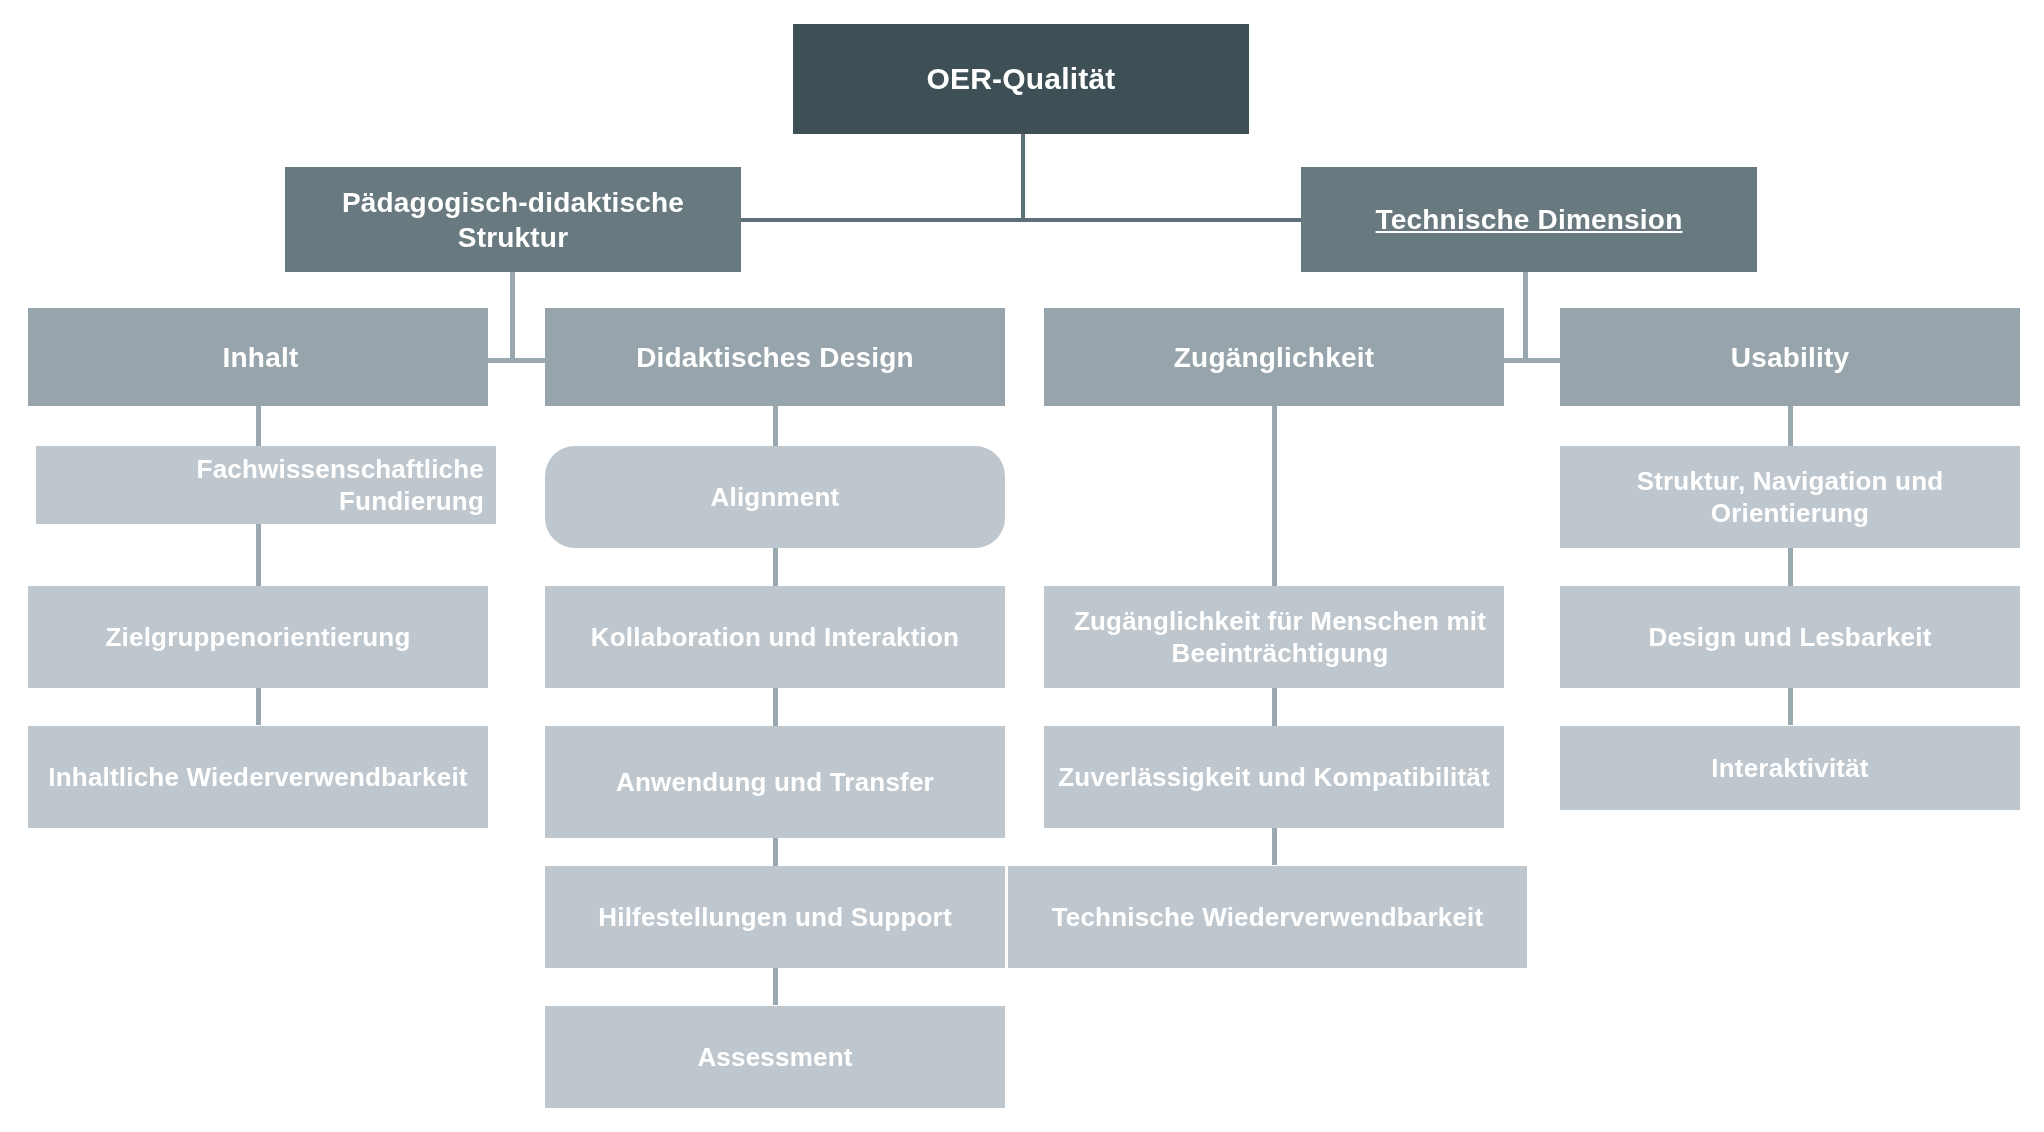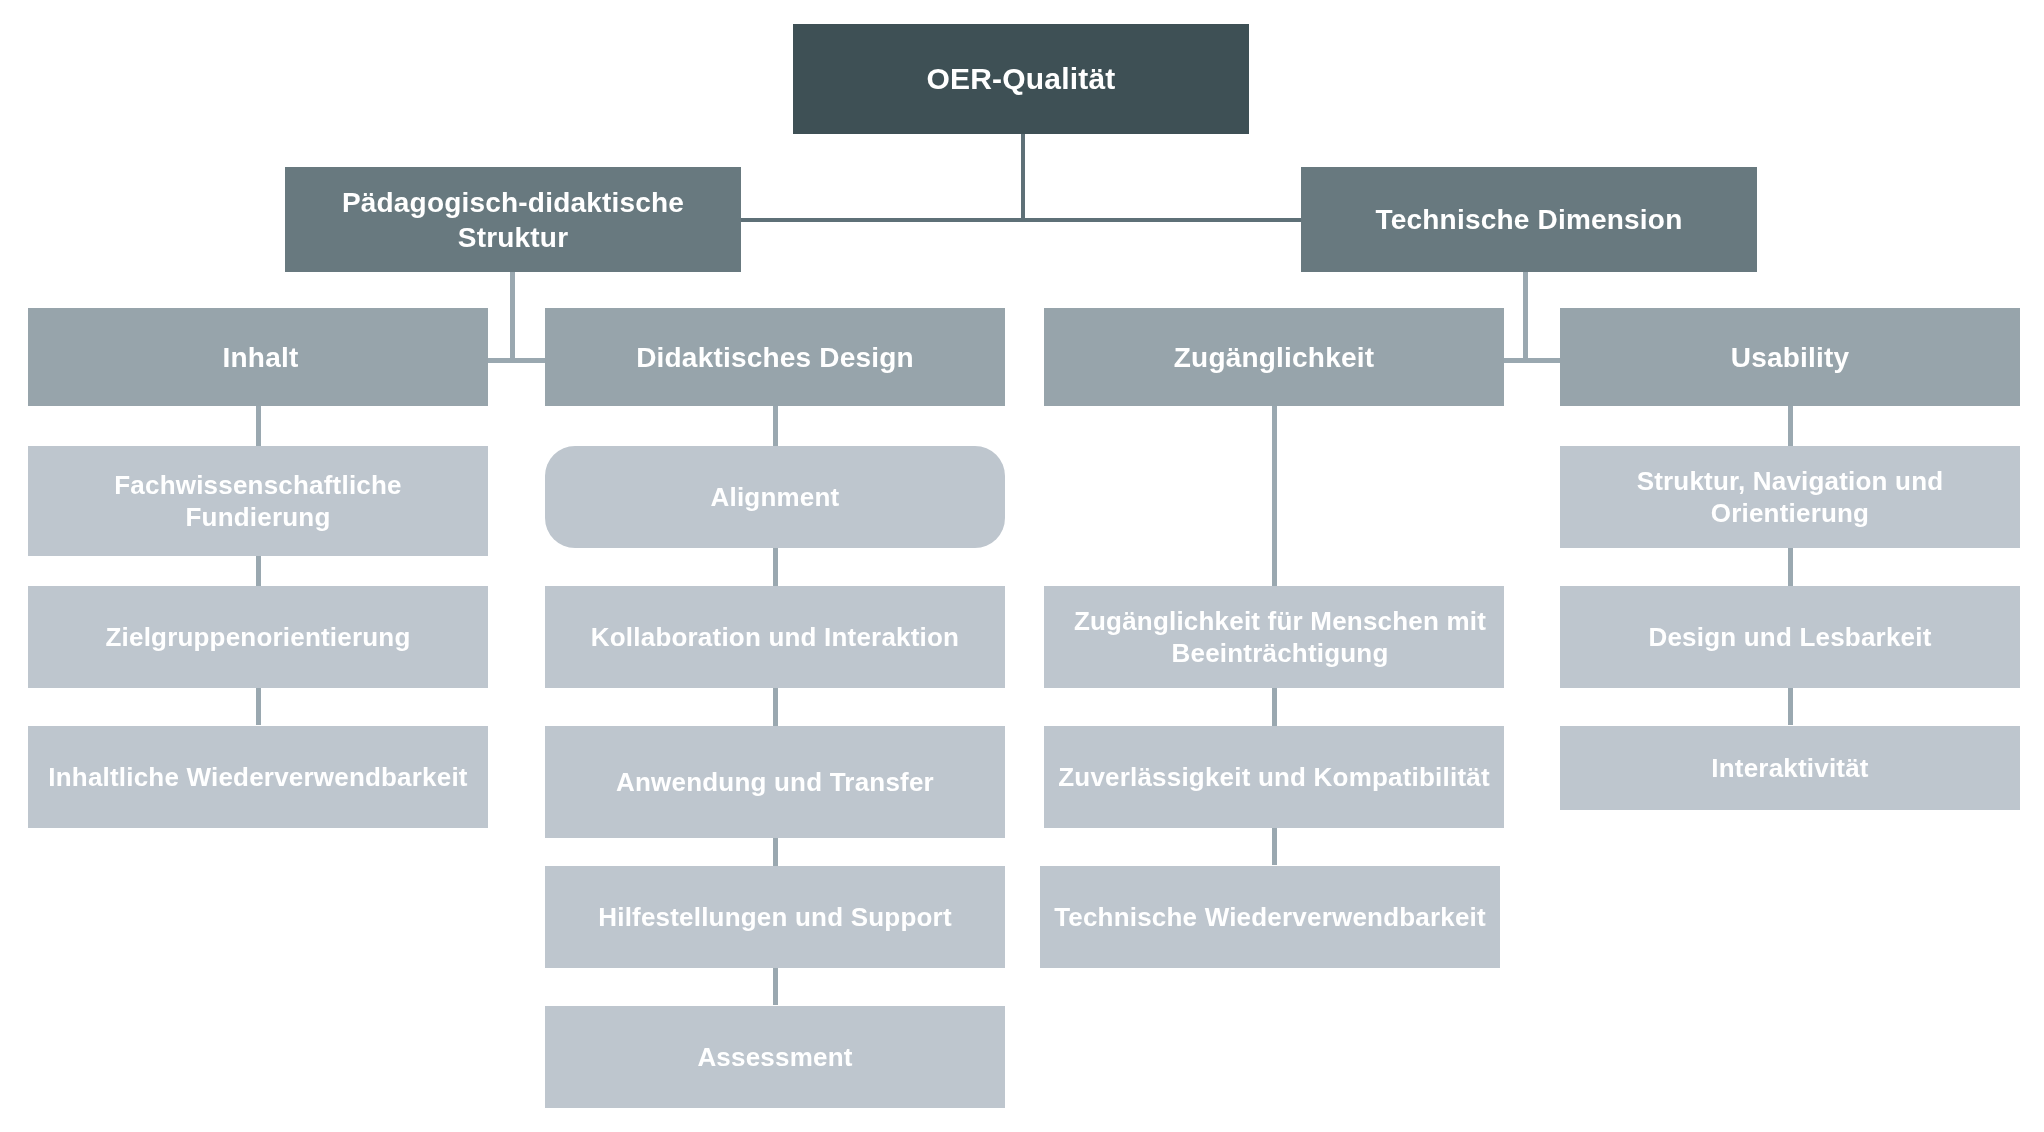--- a/index.html
+++ b/index.html
@@ -68,41 +68,41 @@
   <div class="conn v" style="left:1788px;top:405px;width:5px;height:320px;"></div>
 
   <div class="node lvl-root" style="left:793px;top:24px;width:456px;height:110px;">
     <span>OER-Qualität</span>
   </div>
 
   <div class="node lvl-dim" style="left:285px;top:167px;width:456px;height:105px;">
     <span>Pädagogisch-didaktische Struktur</span>
   </div>
 
-  <div class="node lvl-dim" style="left:1301px;top:167px;width:456px;height:105px;">
+  <div class="node lvl-dim" style="left:1301px;top:167px;width:456px;height:105px;text-decoration:underline;">
     <span>Technische Dimension</span>
   </div>
 
   <div class="node lvl-cat" style="left:28px;top:308px;width:460px;height:98px;padding-left:17px;">
     <span>Inhalt</span>
   </div>
 
   <div class="node lvl-cat" style="left:1044px;top:308px;width:460px;height:98px;">
     <span>Zugänglichkeit</span>
   </div>
 
   <div class="node lvl-cat" style="left:545px;top:308px;width:460px;height:98px;">
     <span>Didaktisches Design</span>
   </div>
 
   <div class="node lvl-cat" style="left:1560px;top:308px;width:460px;height:98px;">
     <span>Usability</span>
   </div>
 
-  <div class="node lvl-leaf" style="left:28px;top:446px;width:460px;height:110px;">
+  <div class="node lvl-leaf" style="left:36px;top:446px;width:460px;height:78px;text-align:right;">
     <span>Fachwissenschaftliche Fundierung</span>
   </div>
   <div class="node lvl-leaf" style="left:28px;top:586px;width:460px;height:102px;">
     <span>Zielgruppenorientierung</span>
   </div>
   <div class="node lvl-leaf" style="left:28px;top:726px;width:460px;height:102px;">
     <span>Inhaltliche Wiederverwendbarkeit</span>
   </div>
 
   <div class="node lvl-leaf" style="left:545px;top:446px;width:460px;height:102px;border-radius:30px;">
@@ -120,21 +120,21 @@
   <div class="node lvl-leaf" style="left:545px;top:1006px;width:460px;height:102px;">
     <span>Assessment</span>
   </div>
 
   <div class="node lvl-leaf" style="left:1044px;top:586px;width:460px;height:102px;padding-left:24px;">
     <span>Zugänglichkeit für Menschen mit Beeinträchtigung</span>
   </div>
   <div class="node lvl-leaf" style="left:1044px;top:726px;width:460px;height:102px;">
     <span>Zuverlässigkeit und Kompatibilität</span>
   </div>
-  <div class="node lvl-leaf" style="left:1040px;top:866px;width:460px;height:102px;">
+  <div class="node lvl-leaf" style="left:1008px;top:866px;width:519px;height:102px;">
     <span>Technische Wiederverwendbarkeit</span>
   </div>
 
   <div class="node lvl-leaf" style="left:1560px;top:446px;width:460px;height:102px;">
     <span>Struktur, Navigation und Orientierung</span>
   </div>
   <div class="node lvl-leaf" style="left:1560px;top:586px;width:460px;height:102px;">
     <span>Design und Lesbarkeit</span>
   </div>
   <div class="node lvl-leaf" style="left:1560px;top:726px;width:460px;height:84px;">

